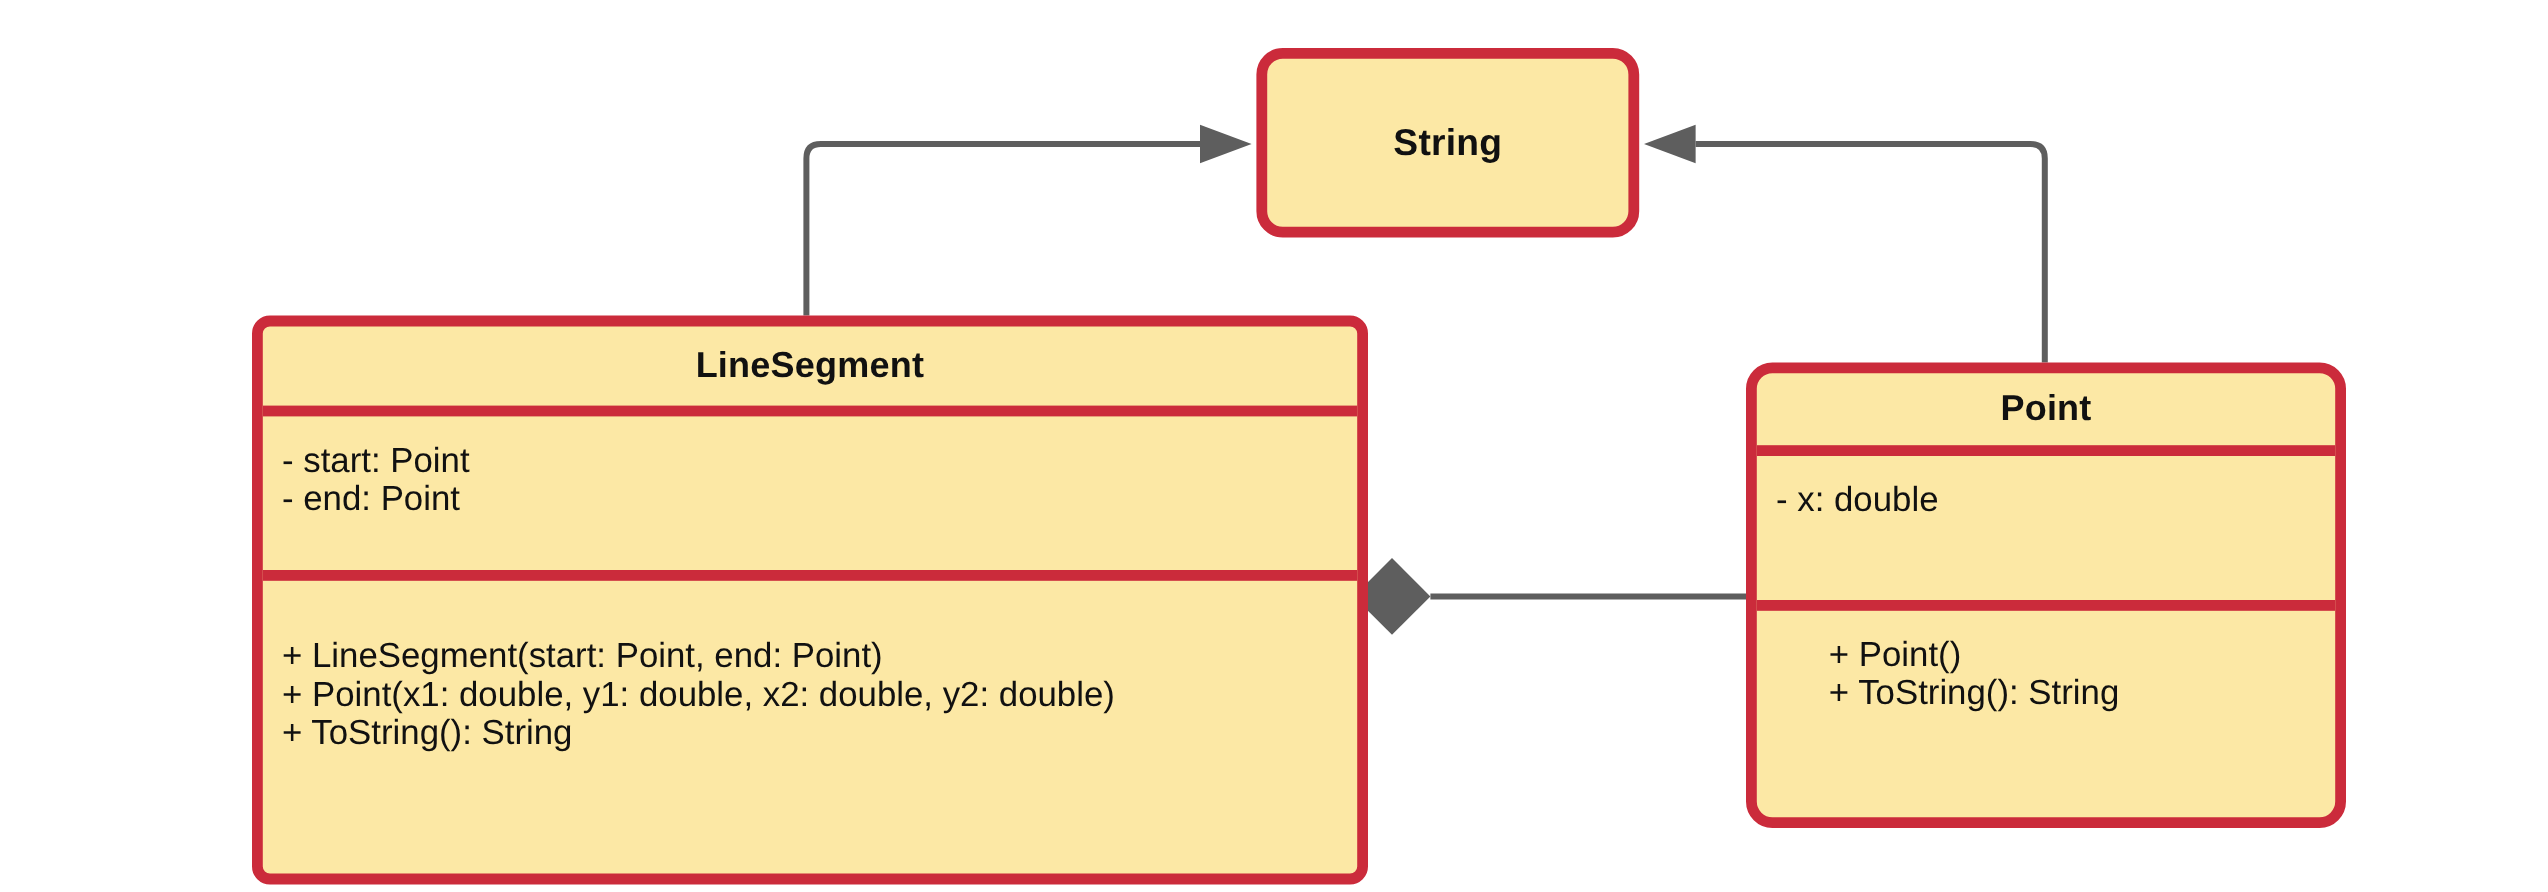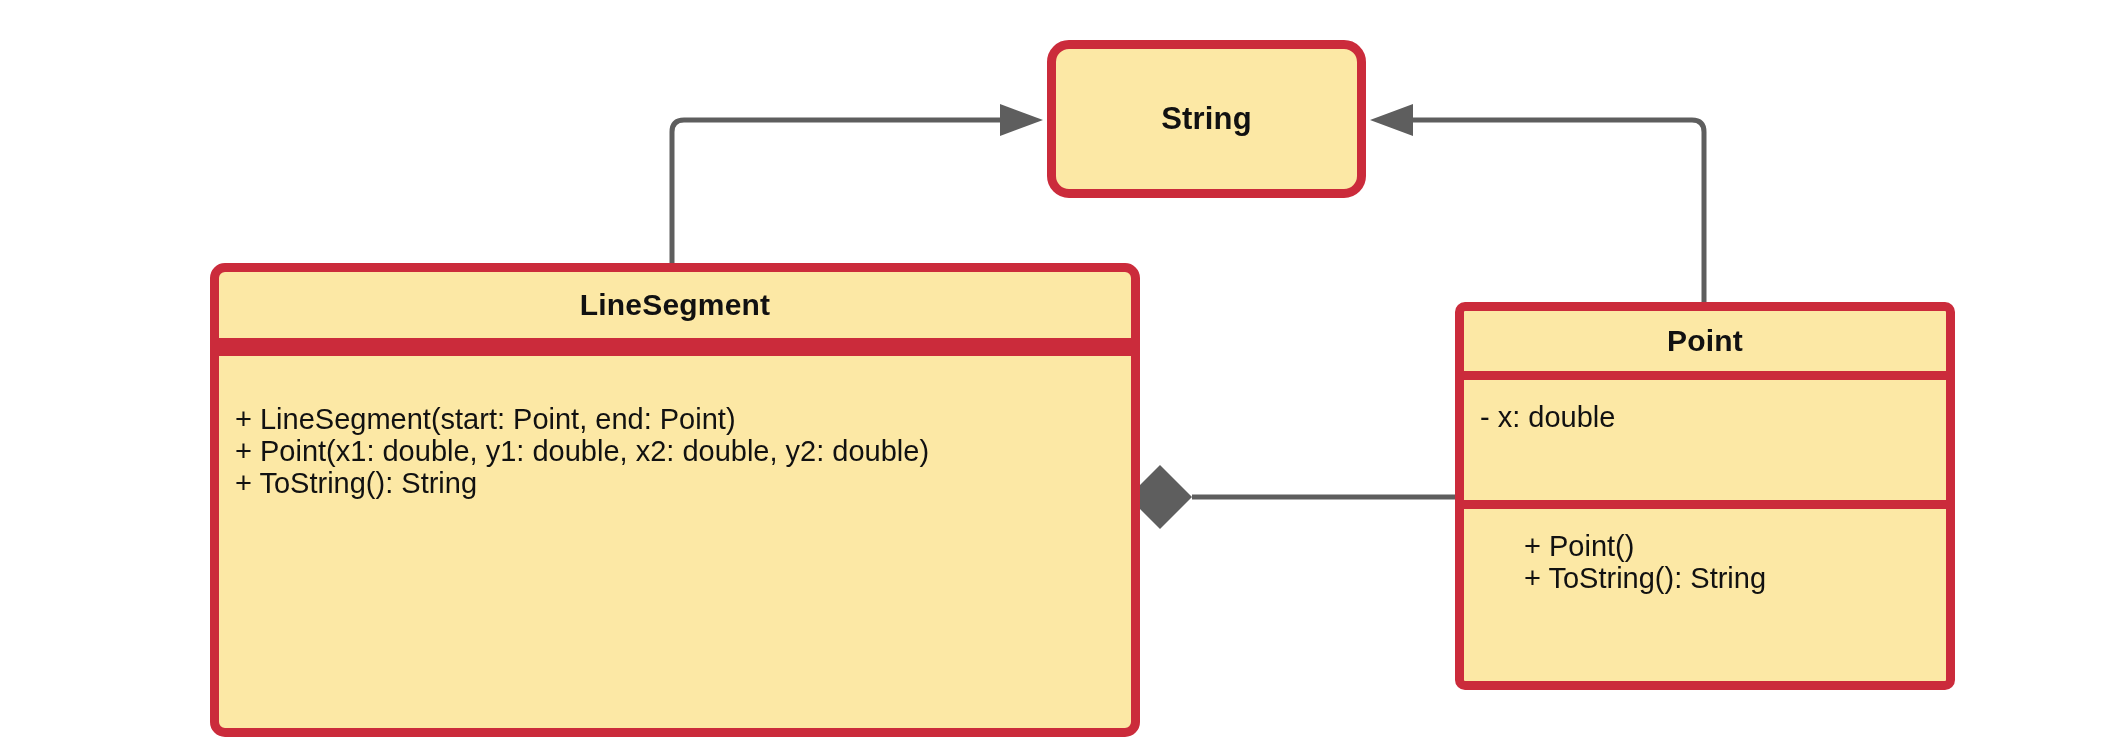--- a/index.html
+++ b/index.html
@@ -103,21 +103,20 @@
     flex: 1 1 auto;
     padding-top: 26px;
     margin-top: 22px;
   }
 
   #class-point {
     left: 1455px;
     top: 302px;
     width: 500px;
     height: 388px;
-    border-radius: 10px;
   }
   #class-point .class-title {
     height: 60px;
     flex: none;
   }
   #class-point .attributes {
     height: 120px;
     flex: none;
   }
   #class-point .operations {
@@ -154,20 +153,24 @@
     </g>
   </svg>
 
   <div class="uml-class" id="class-string">
     <div class="class-title">String</div>
   </div>
 
   <div class="uml-class" id="class-linesegment">
     <div class="class-title">LineSegment</div>
     <div class="class-divider"></div>
+    <div class="class-compartment attributes">
+      <div class="member-line">- start: Point</div>
+      <div class="member-line">- end: Point</div>
+    </div>
     <div class="class-divider"></div>
     <div class="class-compartment operations">
       <div class="member-line">+ LineSegment(start: Point, end: Point)</div>
       <div class="member-line">+ Point(x1: double, y1: double, x2: double, y2: double)</div>
       <div class="member-line">+ ToString(): String</div>
     </div>
   </div>
 
   <div class="uml-class" id="class-point">
     <div class="class-title">Point</div>

